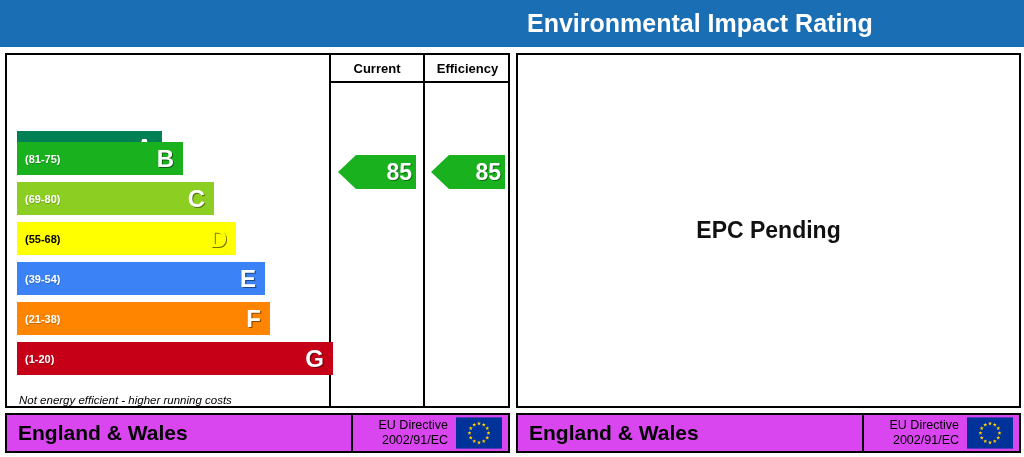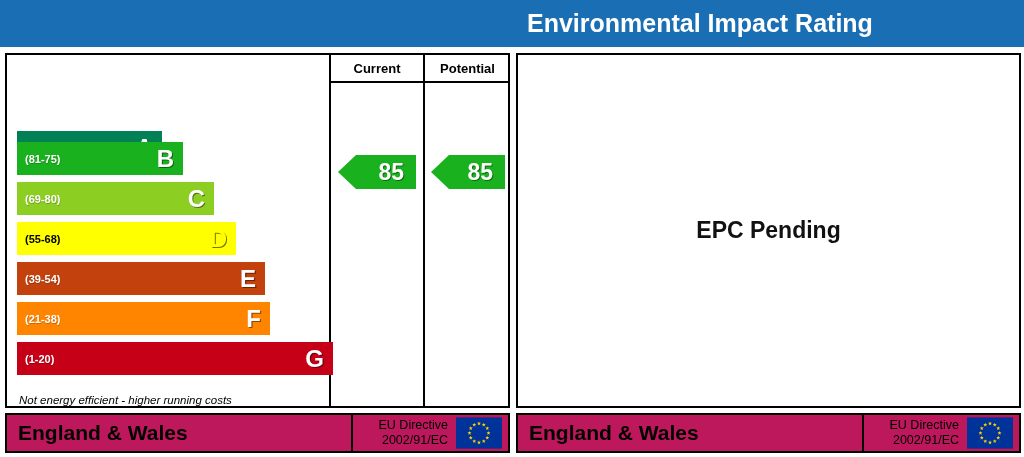--- a/index.html
+++ b/index.html
@@ -145,21 +145,21 @@
     text-shadow: 1.2px 1.2px 0.5px rgba(0,0,0,0.55);
   }
 
   
   .arrow {
     position: absolute;
     height: 34px;
     display: flex;
     align-items: center;
     justify-content: flex-end;
-    padding-right: 12px;
+    padding-right: 4px;
     box-sizing: border-box;
     -webkit-clip-path: polygon(18px 0, 100% 0, 100% 100%, 18px 100%, 0 50%);
     clip-path: polygon(18px 0, 100% 0, 100% 100%, 18px 100%, 0 50%);
   }
   .arrow-value {
     font-size: 23px;
     font-weight: bold;
     color: #ffffff;
     text-shadow: 1px 1px 0.5px rgba(0,0,0,0.4);
     line-height: 1;
@@ -182,21 +182,21 @@
     color: #111111;
   }
 
   
   .footer {
     position: absolute;
     top: 413px;
     height: 40px;
     box-sizing: border-box;
     border: 2px solid #000000;
-    background: #be185d;
+    background: #d946ef;
   }
   #footer-left  { left: 5px;   width: 505px; }
   #footer-right { left: 516px; width: 505px; }
 
   .footer-region {
     position: absolute;
     left: 11px;
     top: 50%;
     transform: translateY(-50%);
     font-size: 21px;
@@ -243,42 +243,42 @@
   <div class="header-band"></div>
   <div class="header-title right">Environmental Impact Rating</div>
 
   <div class="panel" id="left-chart">
 
     <div class="col-sep c1"></div>
     <div class="col-sep c2"></div>
     <div class="head-rule"></div>
 
     <div class="col-head current">Current</div>
-    <div class="col-head potential">Potential</div>
+    <div class="col-head potential">Efficiency</div>
 
     <div class="caption bottom">Not energy efficient - higher running costs</div>
 
     <div id="bands-host">
         <div class="band" style="top: 36px; width: 145px; background: rgb(0, 128, 84); margin-top: 40px;">
           <span class="band-range">(92-100)</span>
           <span class="band-letter">A</span>
         </div>
         <div class="band" style="top: 87px; width: 166px; background: rgb(25, 177, 30);">
           <span class="band-range">(81-75)</span>
           <span class="band-letter">B</span>
         </div>
         <div class="band" style="top: 127px; width: 197px; background: rgb(141, 206, 34);">
           <span class="band-range">(69-80)</span>
           <span class="band-letter">C</span>
         </div>
         <div class="band" style="top: 167px; width: 219px; background: rgb(255, 255, 0);">
           <span class="band-range dark">(55-68)</span>
           <span class="band-letter dark">D</span>
         </div>
-        <div class="band" style="top: 207px; width: 248px; background: #c2410c;">
+        <div class="band" style="top: 207px; width: 248px; background: #3b82f6;">
           <span class="band-range">(39-54)</span>
           <span class="band-letter">E</span>
         </div>
         <div class="band" style="top: 247px; width: 253px; background: rgb(255, 133, 0);">
           <span class="band-range">(21-38)</span>
           <span class="band-letter">F</span>
         </div>
         <div class="band" style="top: 287px; width: 316px; background: rgb(198, 0, 23); padding-left: 10px;">
           <span class="band-range">(1-20)</span>
           <span class="band-letter">G</span>

